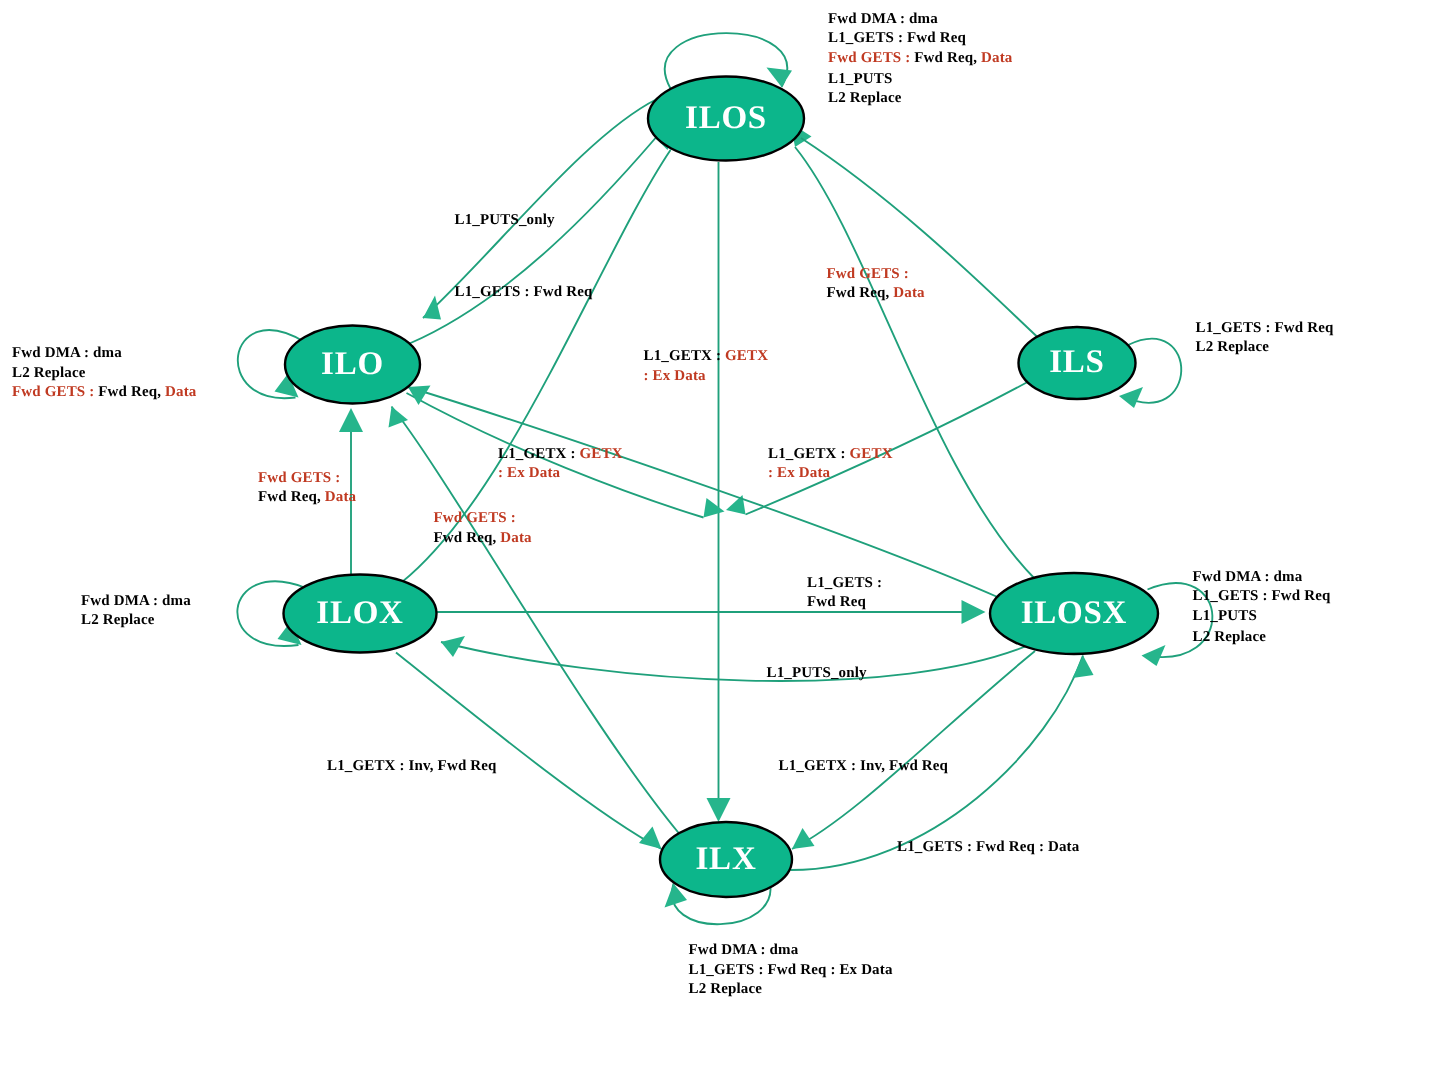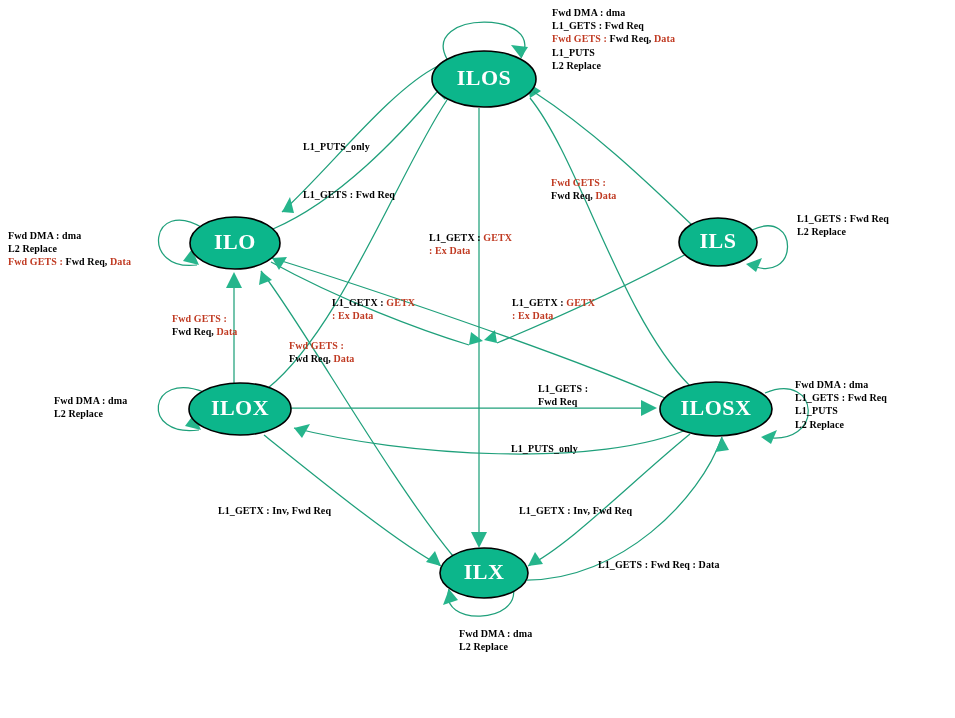--- a/index.html
+++ b/index.html
@@ -188,20 +188,21 @@
         <div><span>L2 Replace</span></div>
       </div>
       <div class="lbl" style="left: 795px; top: 378px;">
         <div><span>Fwd DMA  : dma</span></div>
         <div><span>L1_GETS  : Fwd Req</span></div>
         <div><span>L1_PUTS</span></div>
         <div><span>L2 Replace</span></div>
       </div>
       <div class="lbl" style="left: 459px; top: 627px;">
         <div><span>Fwd DMA  : dma</span></div>
+        <div><span>L1_GETS  : Fwd Req : Ex Data</span></div>
         <div><span>L2 Replace</span></div>
       </div>
       <div class="lbl" style="left: 303px; top: 140px;">
         <div><span>L1_PUTS_only</span></div>
       </div>
       <div class="lbl" style="left: 303px; top: 188px;">
         <div><span>L1_GETS : Fwd Req</span></div>
       </div>
       <div class="lbl" style="left: 551px; top: 176px;">
         <div><span class="red" style="color: rgb(192, 58, 34);">Fwd GETS :</span></div>

